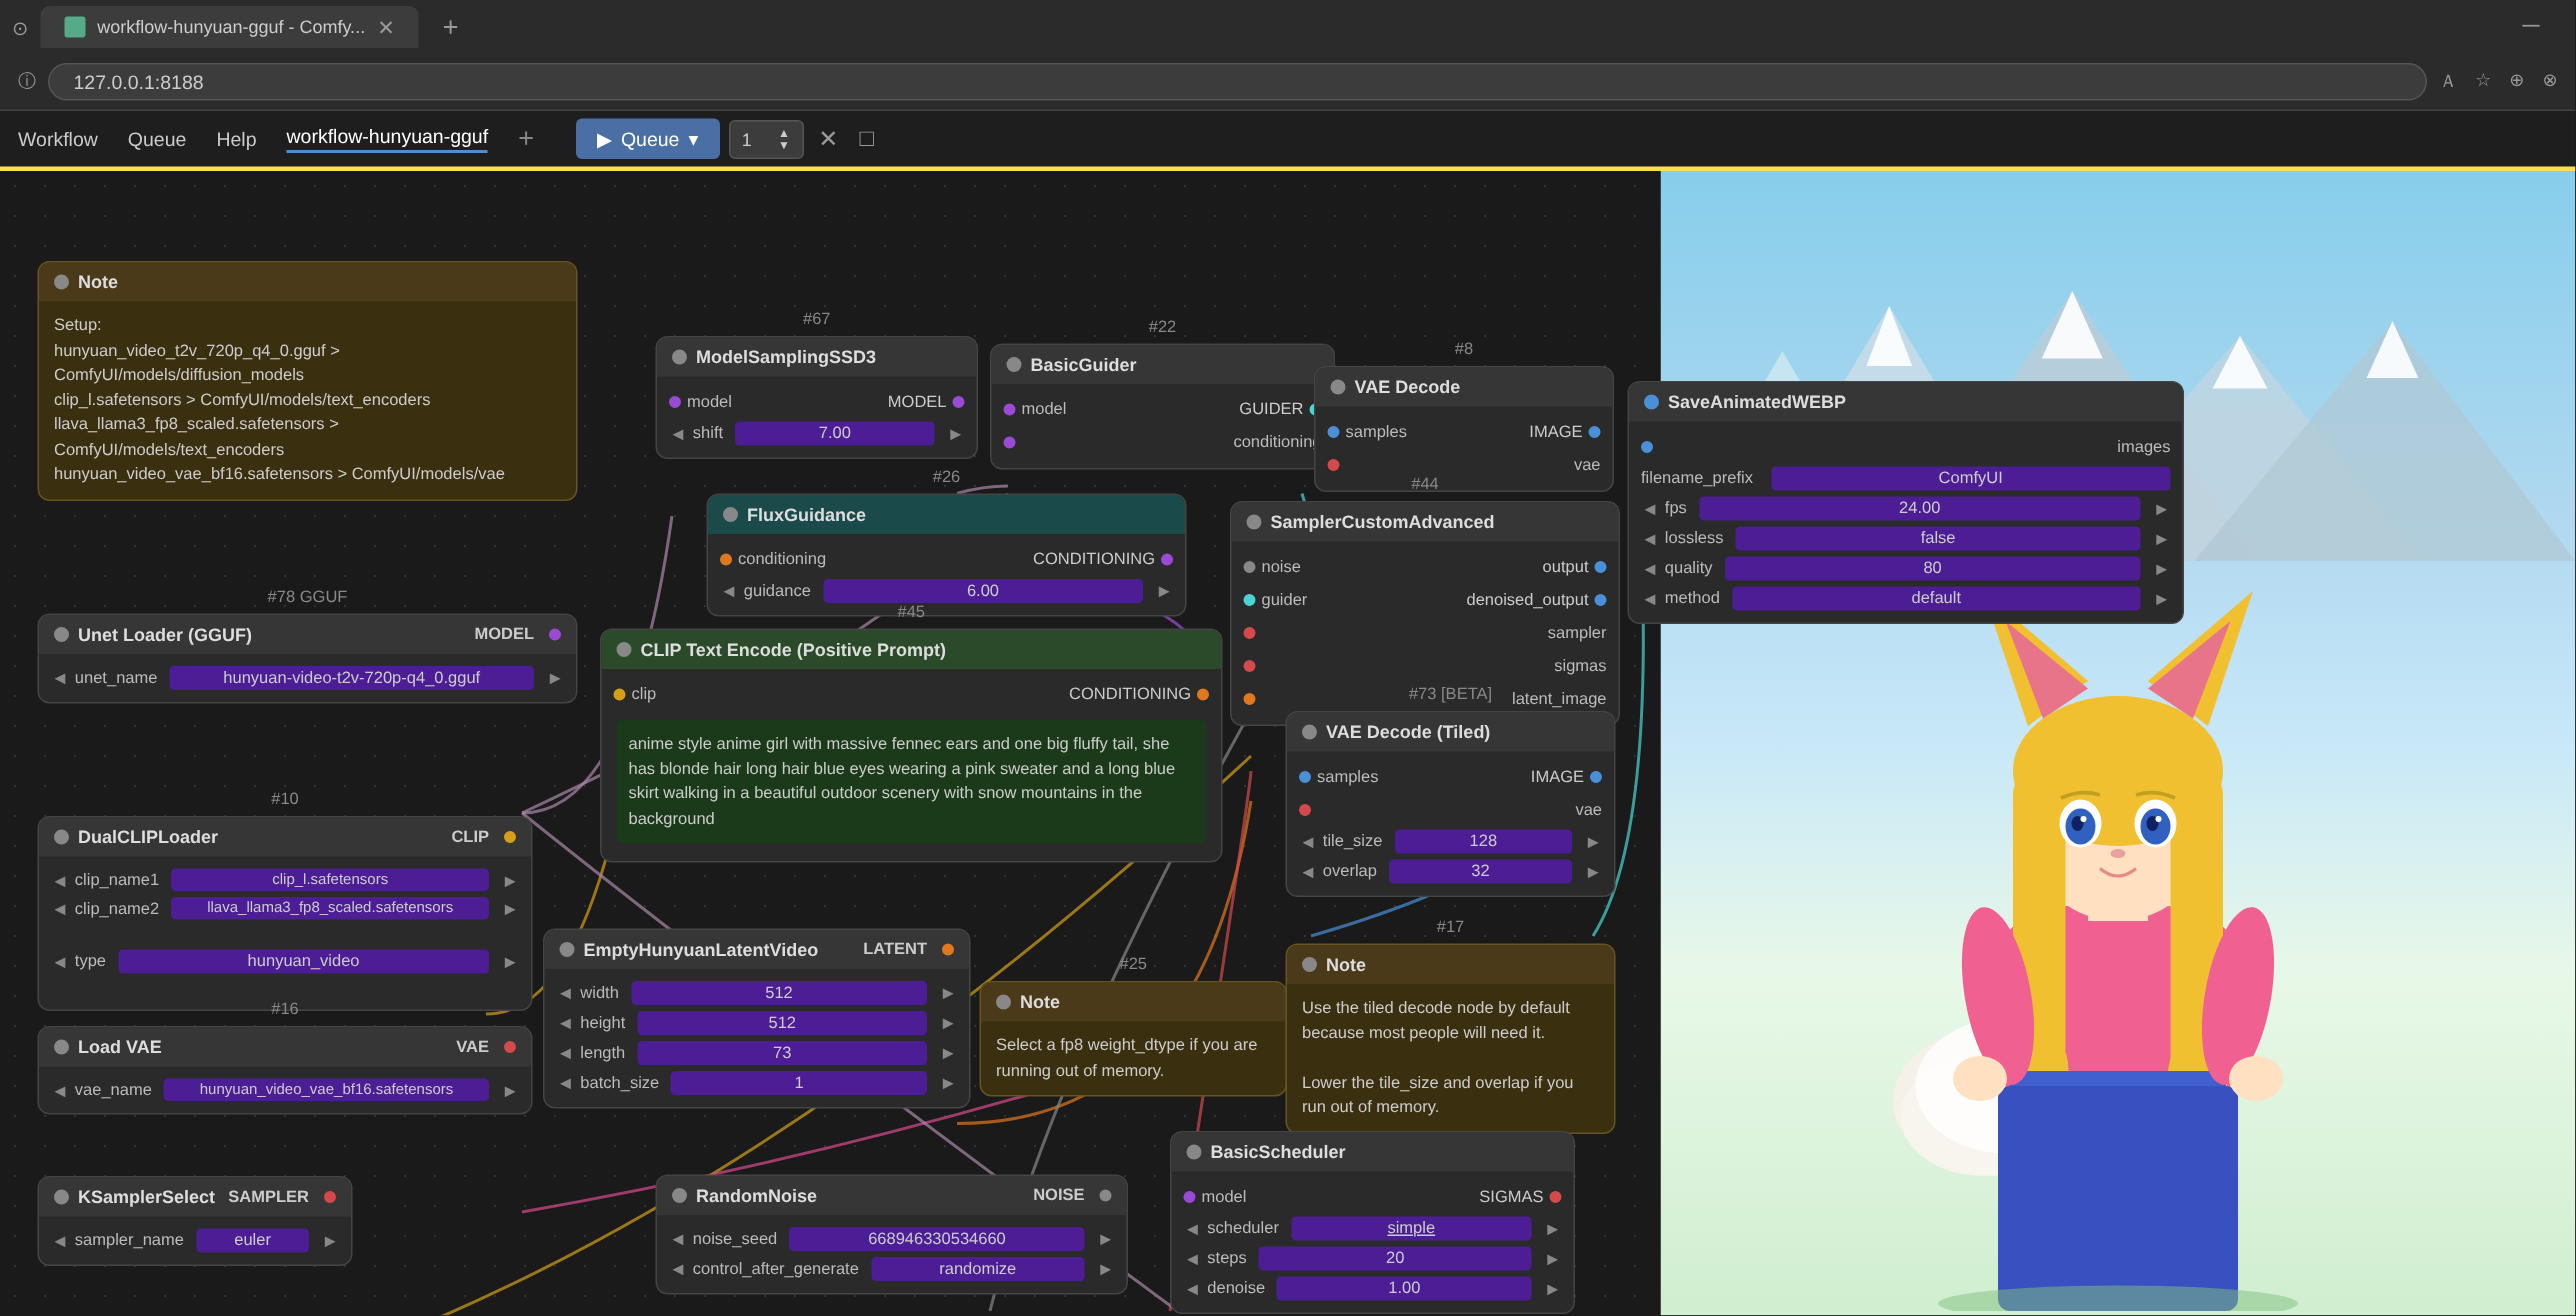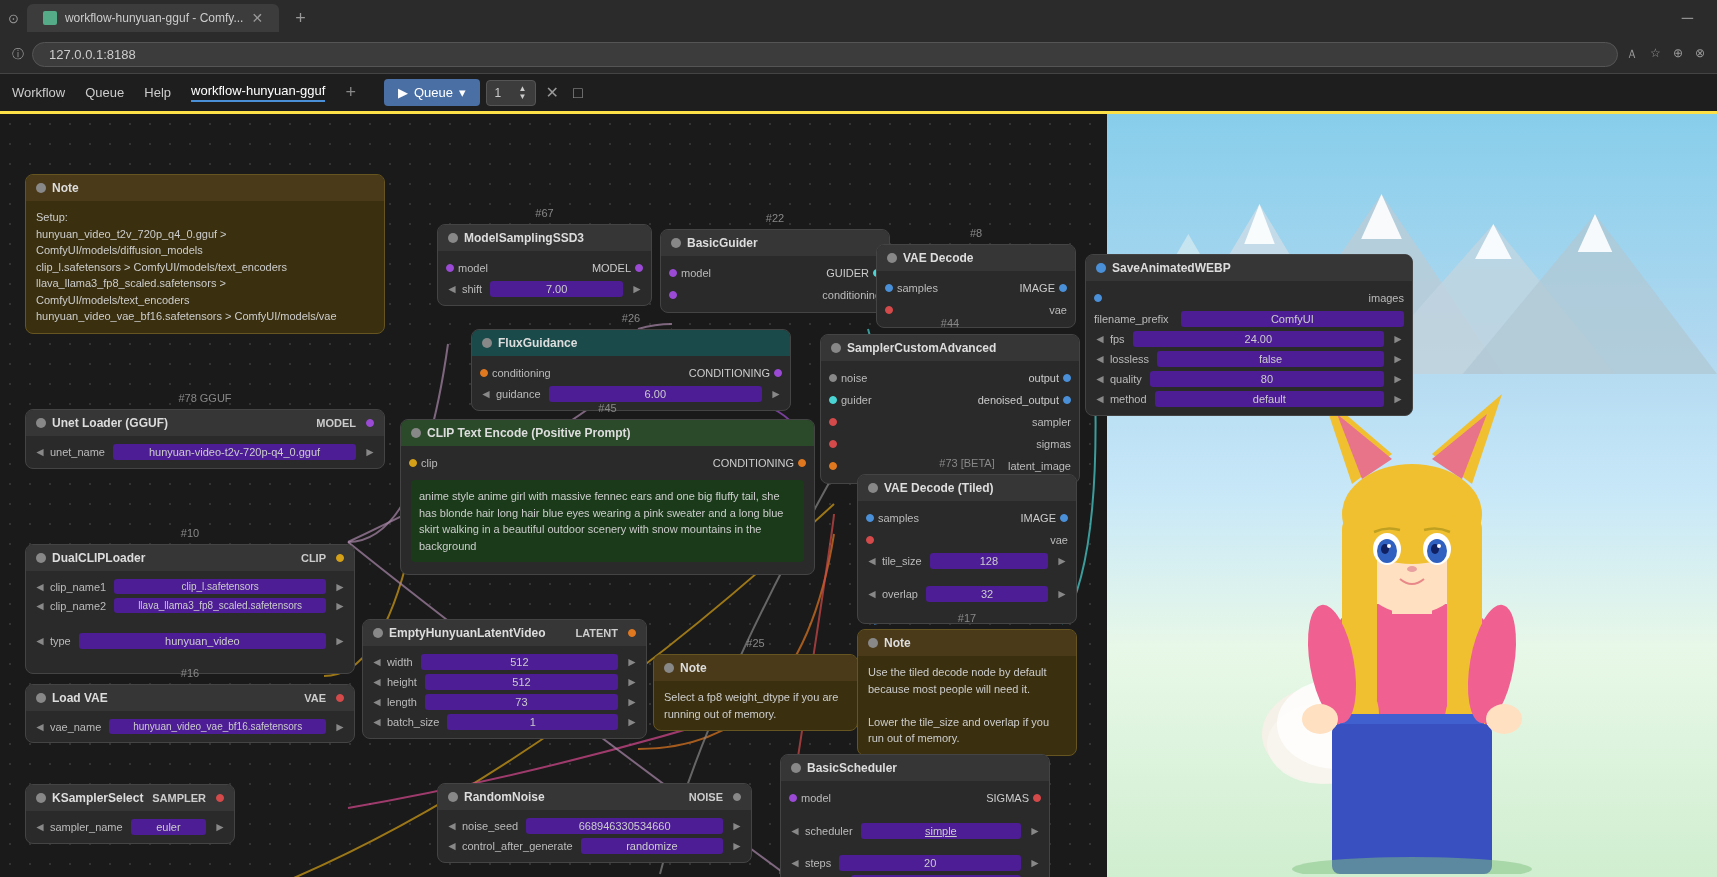--- a/index.html
+++ b/index.html
@@ -664,21 +664,21 @@
       </div>
       <div class="node-control-row">
         <span class="control-arrow">◄</span>
         <span class="control-label">tile_size</span>
         <span class="control-value" style="flex:1;margin:0 4px;">128</span>
         <span class="control-arrow">►</span>
       </div>
       <div class="node-control-row">
         <span class="control-arrow">◄</span>
         <span class="control-label">overlap</span>
-        <span class="control-value" style="flex:1;margin:13px 4px;">32</span>
+        <span class="control-value" style="flex:1;margin:0 4px;">32</span>
         <span class="control-arrow">►</span>
       </div>
     </div>
   </div>
 
   <div class="node note-node" style="left:857px;top:515px;width:220px;">
     <div class="node-id">#17</div>
     <div class="node-header header-brown">
       <span class="node-dot" style="background:#888;"></span>
       <span>Note</span>
@@ -698,21 +698,21 @@
     <div class="node-body">
       <div class="node-row">
         <span class="port port-left port-purple"></span>
         <span class="node-input-label">model</span>
         <span style="margin-left:auto;color:#ccc;font-size:11px;">SIGMAS</span>
         <span class="port port-right port-red"></span>
       </div>
       <div class="node-control-row">
         <span class="control-arrow">◄</span>
         <span class="control-label">scheduler</span>
-        <span class="control-value" style="flex:1;margin:12px 4px;text-decoration:underline;">simple</span>
+        <span class="control-value" style="flex:1;margin:0 4px;text-decoration:underline;">simple</span>
         <span class="control-arrow">►</span>
       </div>
       <div class="node-control-row">
         <span class="control-arrow">◄</span>
         <span class="control-label">steps</span>
         <span class="control-value" style="flex:1;margin:0 4px;">20</span>
         <span class="control-arrow">►</span>
       </div>
       <div class="node-control-row">
         <span class="control-arrow">◄</span>
@@ -739,21 +739,21 @@
       </div>
       <div class="node-control-row">
         <span class="control-arrow">◄</span>
         <span class="control-label">control_after_generate</span>
         <span class="control-value" style="flex:1;margin:0 4px;">randomize</span>
         <span class="control-arrow">►</span>
       </div>
     </div>
   </div>
 
-  <div class="node" style="left:1085px;top:140px;width:328px;">
+  <div class="node" style="left:1085px;top:140px;width:371px;">
     <div class="node-header header-dark">
       <span class="node-dot" style="background:#4a90d9;"></span>
       <span>SaveAnimatedWEBP</span>
     </div>
     <div class="node-body">
       <div class="node-row">
         <span class="port port-left port-blue"></span>
         <span class="node-input-label">images</span>
       </div>
       <div class="node-control-row">

